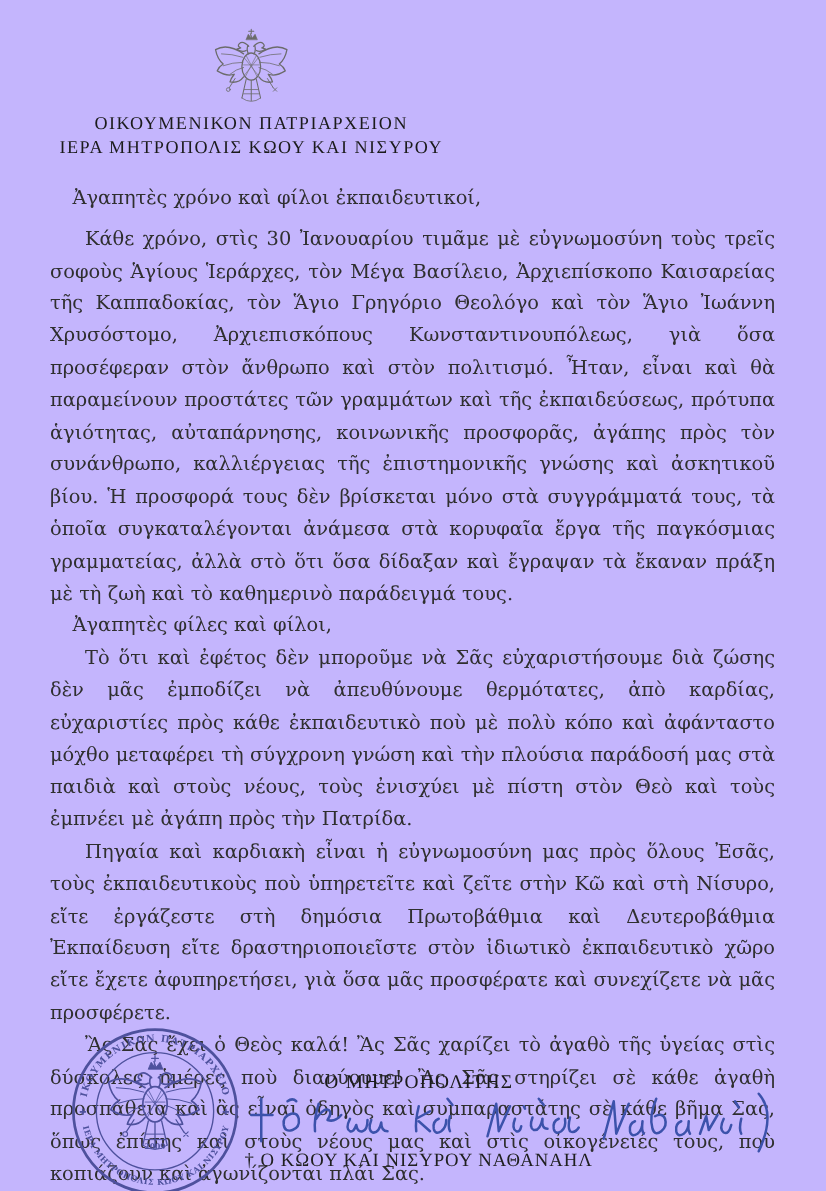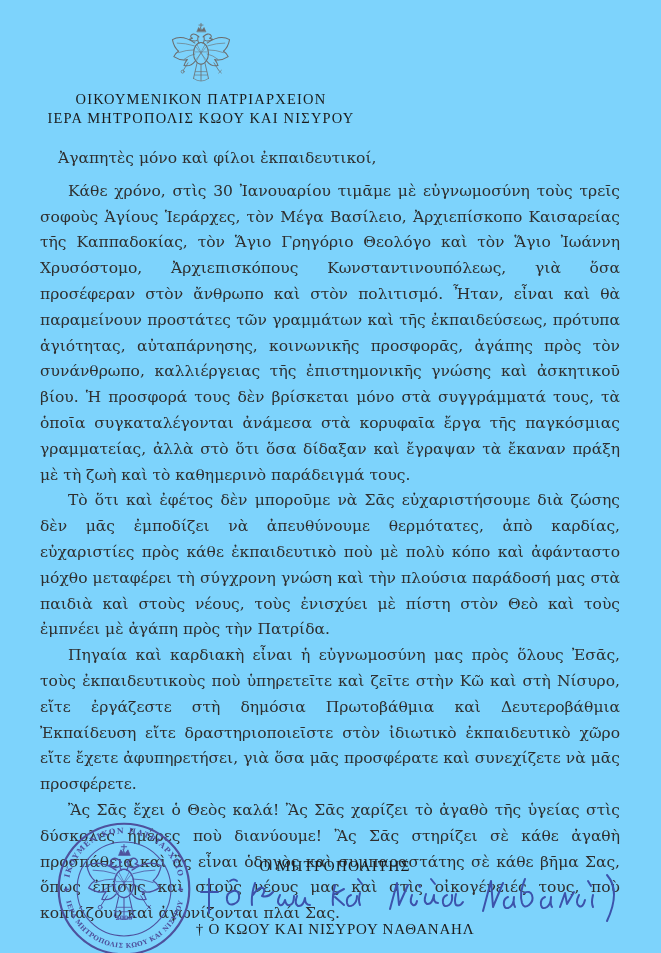--- a/index.html
+++ b/index.html
@@ -1,20 +1,20 @@
 <!DOCTYPE html>
 <html lang="el"><head>
 <meta charset="utf-8">
 <style>
   html,body{margin:0;padding:0;background:#888;}
   .page{
     position:relative;
     width:661px;height:953px;
     margin:0 auto;
-    background:#7dd3fc;
+    background:#c4b5fd;
     overflow:hidden;
     font-family:"DejaVu Serif", serif;
     color:#2f2f2f;
   }
   
   .letterhead{
     position:absolute;top:22px;left:0;width:402px;
     text-align:center;
   }
   .emblem{display:block;margin:0 auto;color:#6b6b6b;}
@@ -84,22 +84,23 @@
           <path d="M76 71 l4 4 m-4 0 l4 -4" stroke-width="1"></path>
         </g>
       </symbol>
       <use href="#eagle" x="0" y="0" width="100" height="100"></use>
     </svg>
     <div class="lh-line">ΟΙΚΟΥΜΕΝΙΚΟΝ ΠΑΤΡΙΑΡΧΕΙΟΝ</div>
     <div class="lh-line">ΙΕΡΑ ΜΗΤΡΟΠΟΛΙΣ ΚΩΟΥ ΚΑΙ ΝΙΣΥΡΟΥ</div>
   </header>
 
   <main class="letter-body">
-    <p class="salutation">Ἀγαπητὲς μόνο καὶ φίλοι ἐκπαιδευτικοί,</p>
+    <p class="salutation">Ἀγαπητὲς χρόνο καὶ φίλοι ἐκπαιδευτικοί,</p>
     <p class="para">Κάθε χρόνο, στὶς 30 Ἰανουαρίου τιμᾶμε μὲ εὐγνωμοσύνη τοὺς τρεῖς σοφοὺς Ἁγίους Ἱεράρχες, τὸν Μέγα Βασίλειο, Ἀρχιεπίσκοπο Καισαρείας τῆς Καππαδοκίας, τὸν Ἅγιο Γρηγόριο Θεολόγο καὶ τὸν Ἅγιο Ἰωάννη Χρυσόστομο, Ἀρχιεπισκόπους Κωνσταντινουπόλεως, γιὰ ὅσα προσέφεραν στὸν ἄνθρωπο καὶ στὸν πολιτισμό. Ἦταν, εἶναι καὶ θὰ παραμείνουν προστάτες τῶν γραμμάτων καὶ τῆς ἐκπαιδεύσεως, πρότυπα ἁγιότητας, αὐταπάρνησης, κοινωνικῆς προσφορᾶς, ἀγάπης πρὸς τὸν συνάνθρωπο, καλλιέργειας τῆς ἐπιστημονικῆς γνώσης καὶ ἀσκητικοῦ βίου. Ἡ προσφορά τους δὲν βρίσκεται μόνο στὰ συγγράμματά τους, τὰ ὁποῖα συγκαταλέγονται ἀνάμεσα στὰ κορυφαῖα ἔργα τῆς παγκόσμιας γραμματείας, ἀλλὰ στὸ ὅτι ὅσα δίδαξαν καὶ ἔγραψαν τὰ ἔκαναν πράξη μὲ τὴ ζωὴ καὶ τὸ καθημερινὸ παράδειγμά τους.</p>
+    <p class="salutation2">Ἀγαπητὲς φίλες καὶ φίλοι,</p>
     <p class="para">Τὸ ὅτι καὶ ἐφέτος δὲν μποροῦμε νὰ Σᾶς εὐχαριστήσουμε διὰ ζώσης δὲν μᾶς ἐμποδίζει νὰ ἀπευθύνουμε θερμότατες, ἀπὸ καρδίας, εὐχαριστίες πρὸς κάθε ἐκπαιδευτικὸ ποὺ μὲ πολὺ κόπο καὶ ἀφάνταστο μόχθο μεταφέρει τὴ σύγχρονη γνώση καὶ τὴν πλούσια παράδοσή μας στὰ παιδιὰ καὶ στοὺς νέους, τοὺς ἐνισχύει μὲ πίστη στὸν Θεὸ καὶ τοὺς ἐμπνέει μὲ ἀγάπη πρὸς τὴν Πατρίδα.</p>
     <p class="para">Πηγαία καὶ καρδιακὴ εἶναι ἡ εὐγνωμοσύνη μας πρὸς ὅλους Ἐσᾶς, τοὺς ἐκπαιδευτικοὺς ποὺ ὑπηρετεῖτε καὶ ζεῖτε στὴν Κῶ καὶ στὴ Νίσυρο, εἴτε ἐργάζεστε στὴ δημόσια Πρωτοβάθμια καὶ Δευτεροβάθμια Ἐκπαίδευση εἴτε δραστηριοποιεῖστε στὸν ἰδιωτικὸ ἐκπαιδευτικὸ χῶρο εἴτε ἔχετε ἀφυπηρετήσει, γιὰ ὅσα μᾶς προσφέρατε καὶ συνεχίζετε νὰ μᾶς προσφέρετε.</p>
     <p class="para">Ἂς Σᾶς ἔχει ὁ Θεὸς καλά! Ἂς Σᾶς χαρίζει τὸ ἀγαθὸ τῆς ὑγείας στὶς δύσκολες ἡμέρες ποὺ διανύουμε! Ἂς Σᾶς στηρίζει σὲ κάθε ἀγαθὴ προσπάθεια καὶ ἂς εἶναι ὁδηγὸς καὶ συμπαραστάτης σὲ κάθε βῆμα Σας, ὅπως ἐπίσης καὶ στοὺς νέους μας καὶ στὶς οἰκογένειές τους, ποὺ κοπιάζουν καὶ ἀγωνίζονται πλάι Σας.</p>
 
   </main>
 
   <footer class="footer">
 
     <svg class="seal-svg" width="136" height="136" viewBox="0 0 200 200" style="color:#4e519d">
       <defs>

